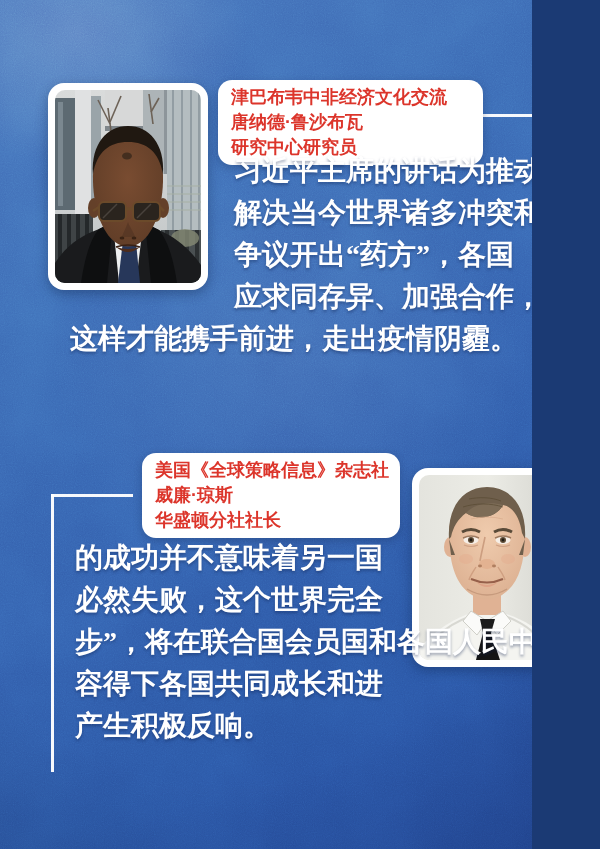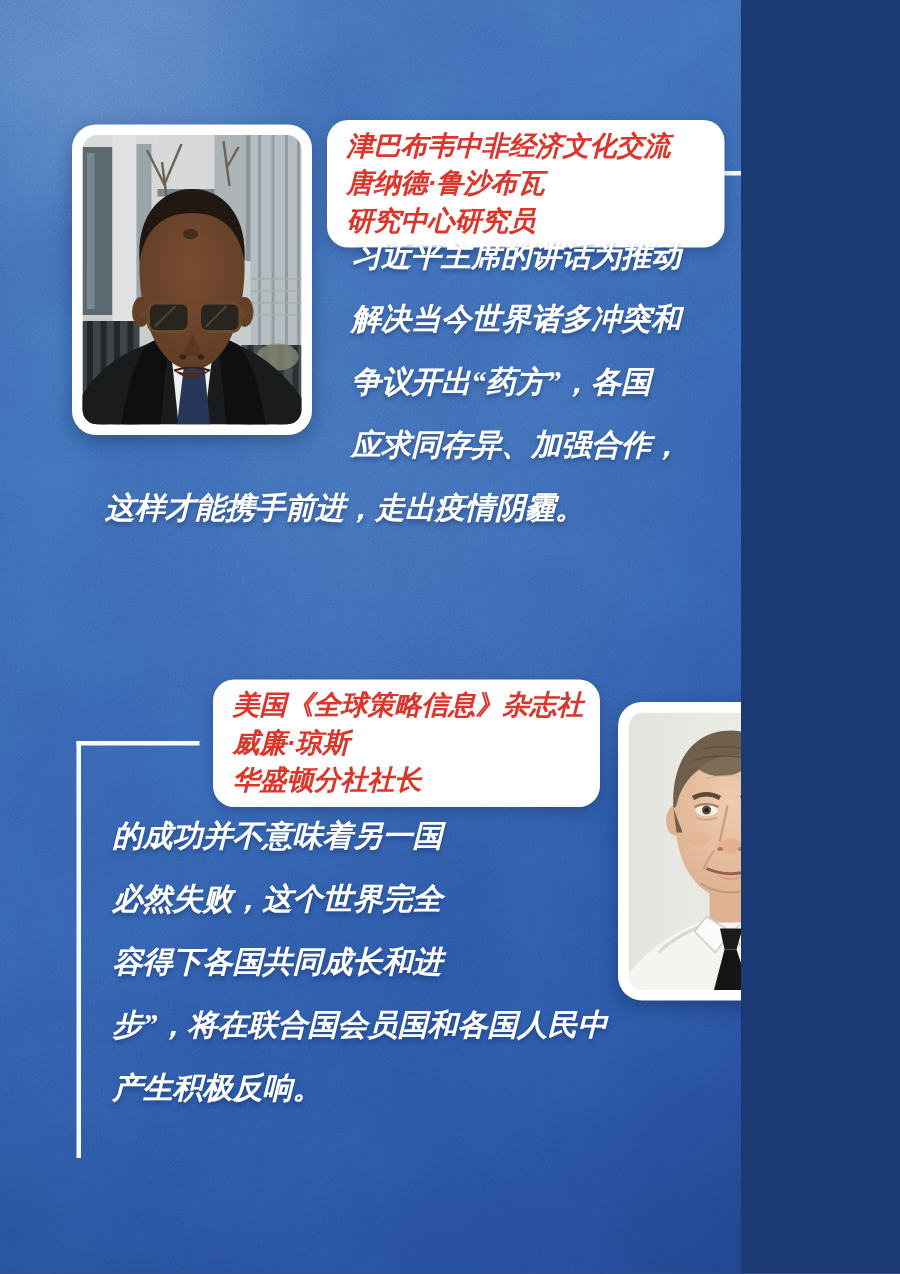--- a/index.html
+++ b/index.html
@@ -1,19 +1,18 @@
 <!DOCTYPE html>
 <html><head>
 <meta charset="utf-8">
 <style>
   html,body{margin:0;padding:0;background:#1b3a74;}
   #poster{
-    position:relative;width:494px;height:849px;overflow:hidden;
+    position:relative;width:532px;height:849px;overflow:hidden;
     font-family:"Liberation Sans","DejaVu Sans",sans-serif;
-    font-style:italic;
   }
   
   .bg-base{
     position:absolute;inset:0;
     background:
       radial-gradient(45% 22% at 15% 4%, rgba(160,188,230,.30), rgba(160,188,230,0) 70%),
       radial-gradient(60% 35% at 55% 42%, rgba(120,156,214,.18), rgba(120,156,214,0) 75%),
       linear-gradient(150deg,#456fb8 0%,#3a67b2 30%,#325dab 55%,#2a54a2 75%,#24499a 100%);
   }
   .bg-noise{position:absolute;inset:0;mix-blend-mode:overlay;opacity:.5;}
@@ -41,21 +40,21 @@
     position:absolute;background:#ffffff;border-radius:16px;padding:7px;
     box-shadow:0 4px 12px rgba(10,25,60,.35);box-sizing:border-box;
   }
   .photo-a{left:48px;top:83px;width:160px;height:207px;}
   .photo-b{left:412px;top:468px;width:151px;height:199px;}
   .photo-frame svg{display:block;width:100%;height:100%;border-radius:10px;}
   
   .quote{
     position:absolute;color:#ffffff;font-weight:bold;
     font-family:"Liberation Serif","DejaVu Serif",serif;
-    font-size:20px;line-height:42px;
+    font-size:28px;line-height:42px;
     text-shadow:0 2px 3px rgba(12,30,75,.4);
   }
   .quote .line{white-space:nowrap;}
   .quote-a{left:70px;top:150px;width:482px;}
   .quote-a .line{margin-left:164px;}
   .quote-a .line:last-child{margin-left:0;}
   .quote-b{left:75px;top:537px;width:487px;}
 </style>
 </head>
 <body>
@@ -260,18 +259,18 @@
 
   <div class="label-box label-b">
       <div class="line">美国《全球策略信息》杂志社</div>
       <div class="line">威廉·琼斯</div>
       <div class="line">华盛顿分社社长</div>
     </div>
 
   <div class="quote quote-b">
       <div class="line">的成功并不意味着另一国</div>
       <div class="line">必然失败，这个世界完全</div>
+      <div class="line">步”，将在联合国会员国和各国人民中</div>
       <div class="line">容得下各国共同成长和进</div>
-      <div class="line">步”，将在联合国会员国和各国人民中</div>
       <div class="line">产生积极反响。</div>
     </div>
 
 </div>
 
 </body></html>

